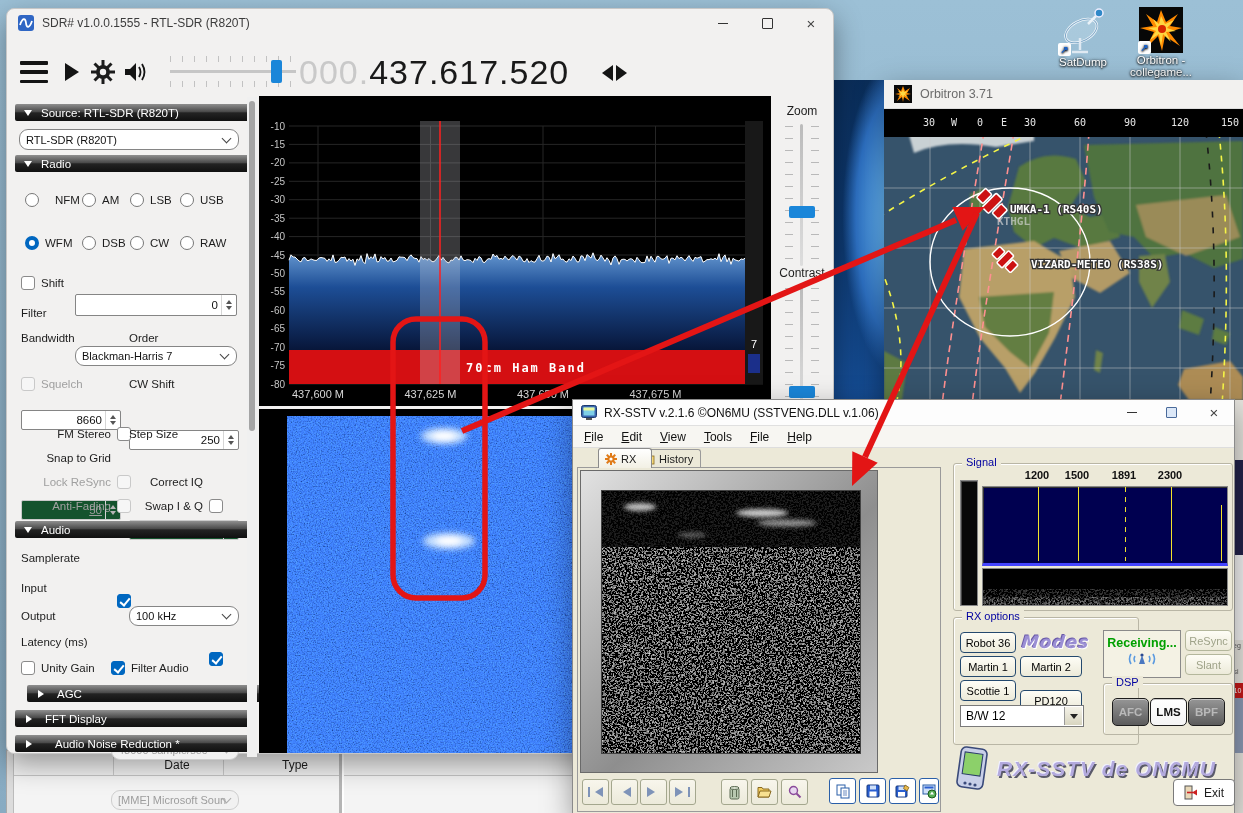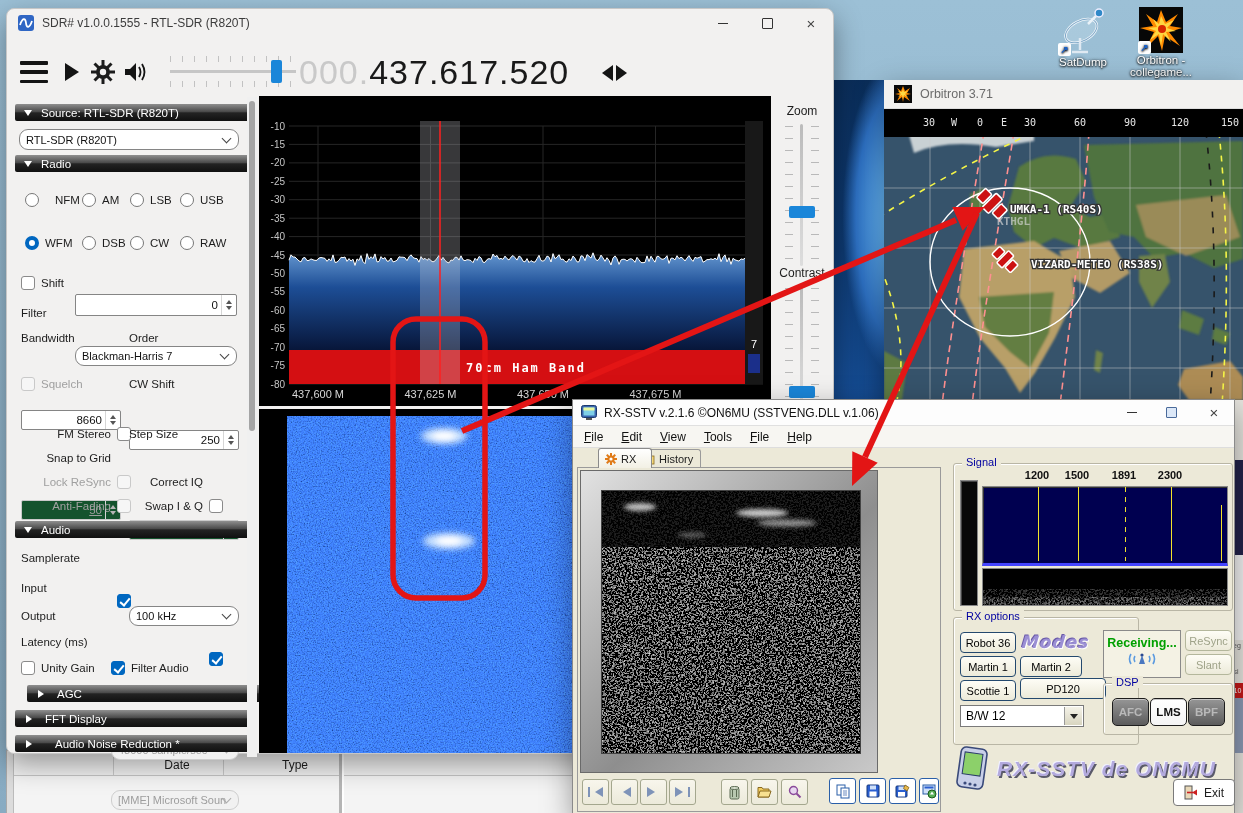--- a/index.html
+++ b/index.html
@@ -703,21 +703,21 @@
       <div class="a" style="left:68px;top:14px;font-size:17px;font-weight:bold;font-style:italic;color:#9b8fd4;text-shadow:1px 1px 0 #fff,-1px -1px 0 #6a5aa8;transform:skewX(-6deg);font-family:'DejaVu Sans',sans-serif;letter-spacing:1px;">Modes</div>
       <div class="xpb a" style="left:6px;top:38px;width:56px;height:21px;">
           <span>Martin 1</span>
         </div>
       <div class="xpb a" style="left:66px;top:38px;width:62px;height:21px;">
           <span>Martin 2</span>
         </div>
       <div class="xpb a" style="left:6px;top:62px;width:56px;height:21px;">
           <span>Scottie 1</span>
         </div>
-      <div class="xpb a" style="left:66px;top:60px;width:86px;height:21px;">
+      <div class="xpb a" style="left:66px;top:72px;width:62px;height:21px;">
           <span>PD120</span>
         </div>
       <div class="a f" style="left:6px;top:87px;width:124px;height:22px;background:#fff;border:1px solid #7a7a7a;font-size:12px;padding-left:5px;box-sizing:border-box;">
         <span>B/W 12</span>
         <span class="a" style="right:1px;top:1px;width:17px;height:18px;background:linear-gradient(#f4f2e8,#d8d5c0);border-left:1px solid #999;display:flex;align-items:center;justify-content:center;">
             <b style="width:0;height:0;border:4px solid transparent;border-top:5px solid #222;margin-top:4px;"></b>
           </span>
       </div>
     </div>
 

